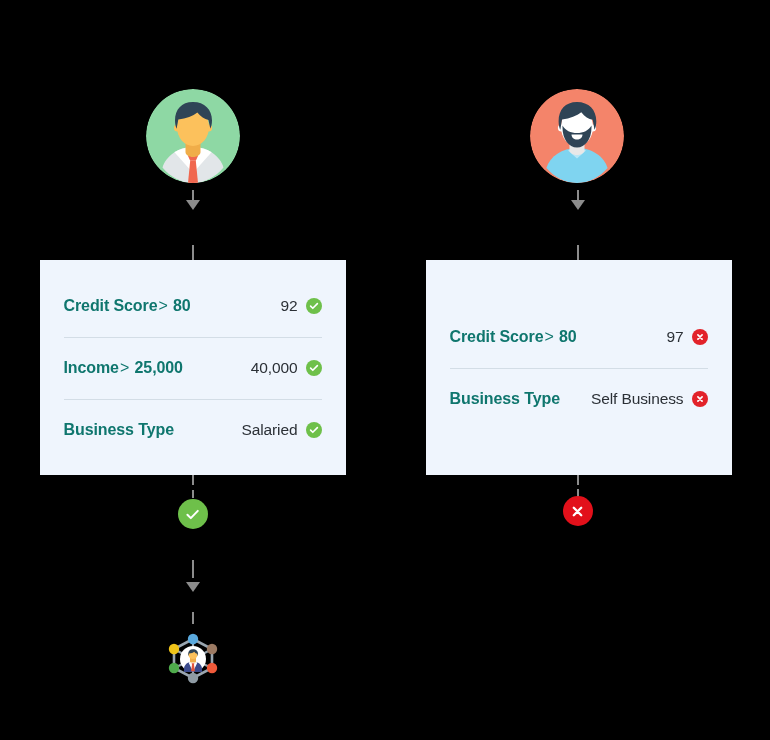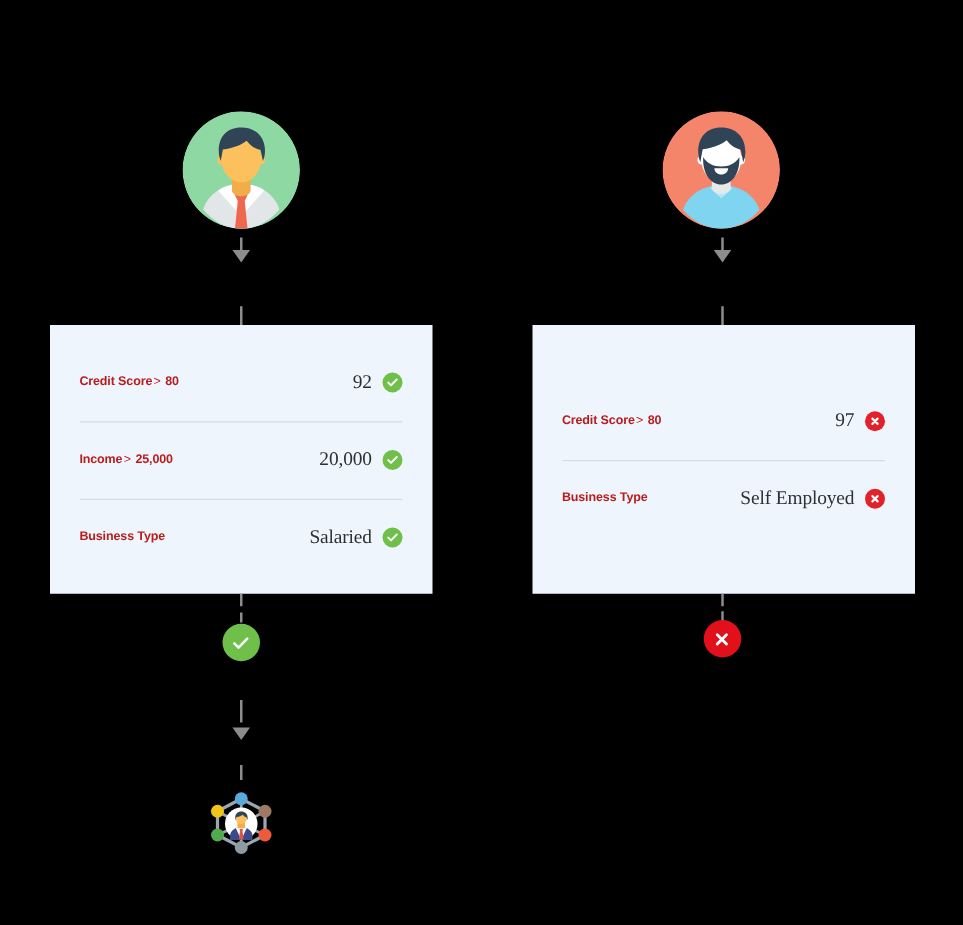--- a/index.html
+++ b/index.html
@@ -91,35 +91,34 @@
     content: "";
     position: absolute;
     top: 0;
     left: 0;
     right: 0;
     height: 1px;
     background: #d3dde6;
   }
 
   .row-label {
-    font-size: 10px;
-    color: #b91c1c;
+    font-size: 16px;
+    color: #0f766e;
     letter-spacing: -0.1px;
     white-space: nowrap;
   }
   .row-label .lbl   { font-weight: 600; }
   .row-label .op    { font-weight: 500; padding: 0 1px; }
   .row-label .thr   { font-weight: 700; }
 
   .row-value-wrap {
     display: flex;
     align-items: center;
     gap: 8px;
     white-space: nowrap;
-    font-family: Liberation Serif, serif;
   }
   .row-value {
     font-size: 15.5px;
     font-weight: 400;
     color: #2b3036;
     letter-spacing: -0.1px;
   }
 
   
   .badge {
@@ -206,21 +205,21 @@
               </svg>
           </span>
         </div>
       </div>
 
       <div class="row">
         <div class="row-label">
           <span class="lbl">Income</span><span class="op">&gt;</span> <span class="thr">25,000</span>
         </div>
         <div class="row-value-wrap">
-          <span class="row-value">20,000</span>
+          <span class="row-value">40,000</span>
           <span class="badge pass">
             <svg width="10" height="10" viewBox="0 0 10 10">
                 <path d="M1.6 5.1l2.2 2.2L8.4 2.6" fill="none" stroke="#ffffff" stroke-width="1.6" stroke-linecap="round" stroke-linejoin="round"></path>
               </svg>
           </span>
         </div>
       </div>
 
       <div class="row">
         <div class="row-label">
@@ -329,21 +328,21 @@
           </span>
         </div>
       </div>
 
 
       <div class="row">
         <div class="row-label">
           <span class="lbl">Business Type</span>
         </div>
         <div class="row-value-wrap">
-          <span class="row-value">Self Employed</span>
+          <span class="row-value">Self Business</span>
           <span class="badge fail">
             <svg width="10" height="10" viewBox="0 0 10 10">
                 <path d="M2.9 2.9l4.2 4.2M7.1 2.9l-4.2 4.2" fill="none" stroke="#ffffff" stroke-width="1.7" stroke-linecap="round"></path>
               </svg>
           </span>
         </div>
       </div>
 
     </div>
 

